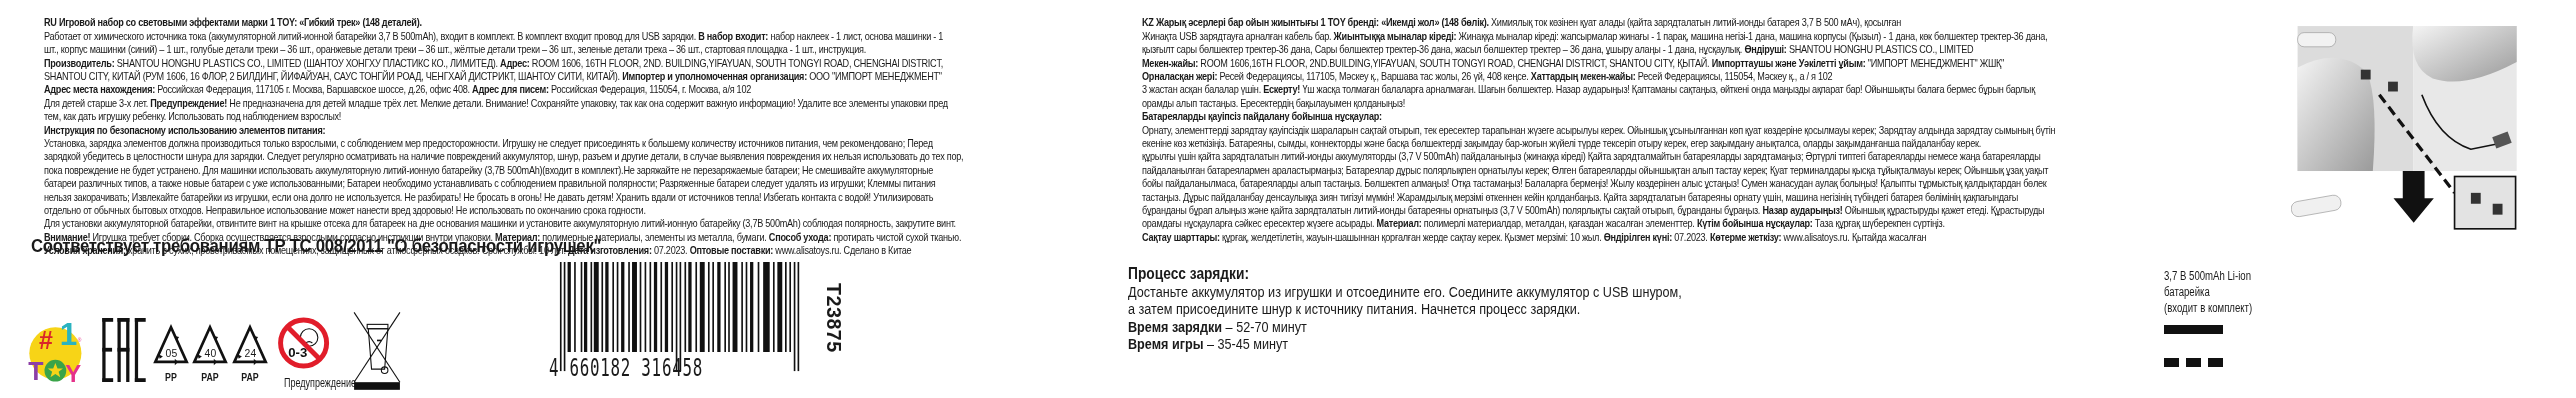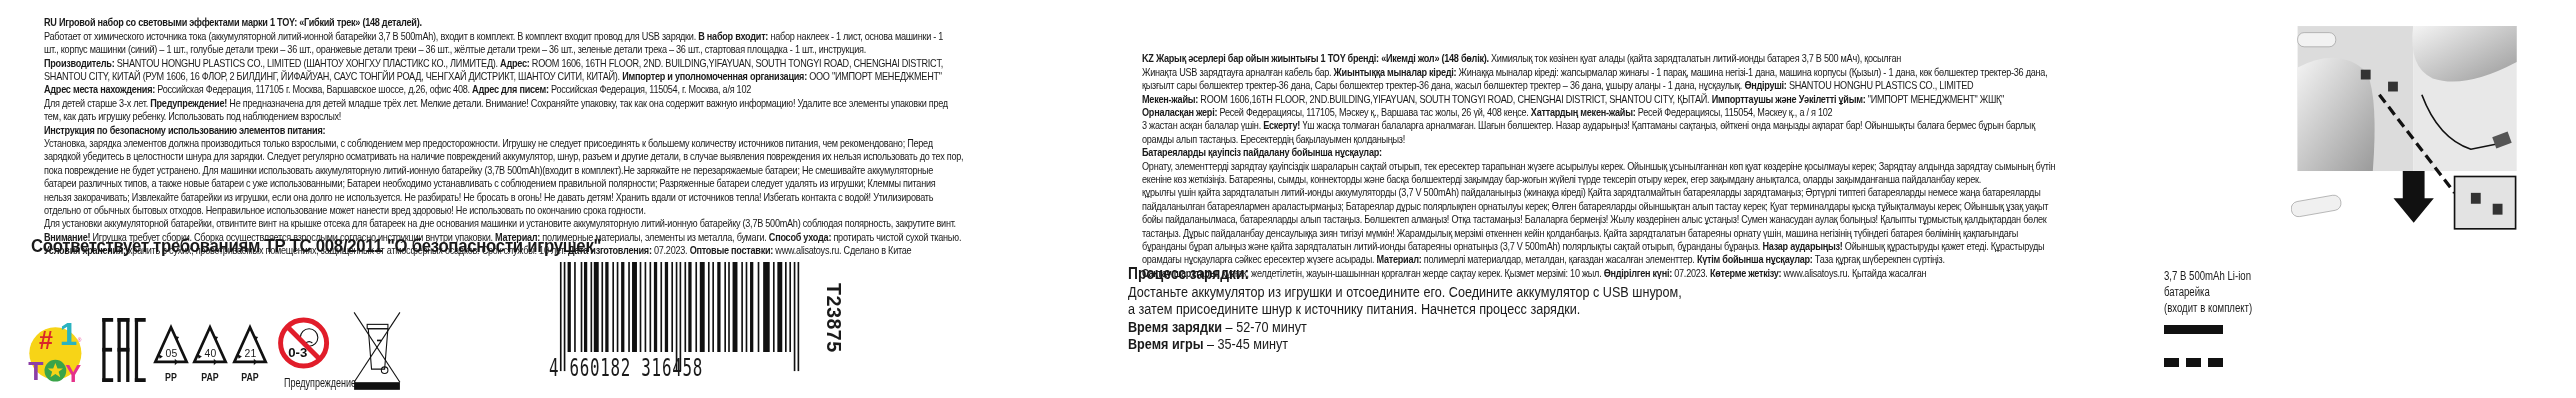--- a/index.html
+++ b/index.html
@@ -1,20 +1,20 @@
 <!DOCTYPE html>
 <html style="font-size:8.7px"><head>
 <meta charset="utf-8">
 <style>
   html, body { margin: 0; padding: 0; background: #ffffff; }
   body { width: 2576px; height: 399px; position: relative; overflow: hidden;
          font-family: "Liberation Sans", sans-serif; color: #1a1a1a; }
   .col { position: absolute; top: 16.4px; }
   .ru { left: 28px; width: 1065px; margin-left: 16px; }
-  .kz { left: 1142px; width: 1089px; margin-top: 36px; }
+  .kz { left: 1142px; width: 1089px; }
   .p { font-size: 10.6px; line-height: 13.4px; letter-spacing: -0.3px; white-space: nowrap; transform-origin: left top; }
   .ru .p { transform: scaleX(0.86); }
   .kz .p { transform: scaleX(0.86); }
   .p b { font-weight: bold; }
   .sectionhead { font-weight: bold; }
 
   .conformity { position: absolute; left: 31px; top: 235px; font-size: 18.6px; font-weight: bold;
                 letter-spacing: -0.3px; transform: scaleX(0.9); transform-origin: left top; white-space: nowrap; }
 
   .icons { position: absolute; top: 314px; left: 16.4px; height: 82px; }
@@ -115,21 +115,21 @@
     <div class="code">40</div>
     <div class="mat">PAP</div>
   </div>
   <div class="recycle" style="left:216px">
     <svg width="36" height="46" viewBox="0 0 66 85">
         <polygon points="33,6 62,70 4,70" fill="none" stroke="#111" stroke-width="5"></polygon>
         <polygon points="40,22 48,24 44,30" fill="#111"></polygon>
         <polygon points="18,60 10,56 12,64" fill="#111"></polygon>
         <polygon points="46,70 40,64 40,76" fill="#111"></polygon>
       </svg>
-    <div class="code">21</div>
+    <div class="code">24</div>
     <div class="mat">PAP</div>
   </div>
 
   <svg class="age-warn" viewBox="0 0 100 124" width="55" height="68">
     <circle cx="52" cy="62" r="42" fill="none" stroke="#e11d2a" stroke-width="9"></circle>
     <circle cx="62" cy="52" r="16" fill="none" stroke="#111" stroke-width="2"></circle>
     <path d="M56 62 q6 -5 12 0" fill="none" stroke="#111" stroke-width="2"></path>
     <text x="24" y="88" font-family="Liberation Sans, sans-serif" font-weight="bold" font-size="24" fill="#111">0-3</text>
     <line x1="22" y1="32" x2="82" y2="92" stroke="#e11d2a" stroke-width="9"></line>
   </svg>

